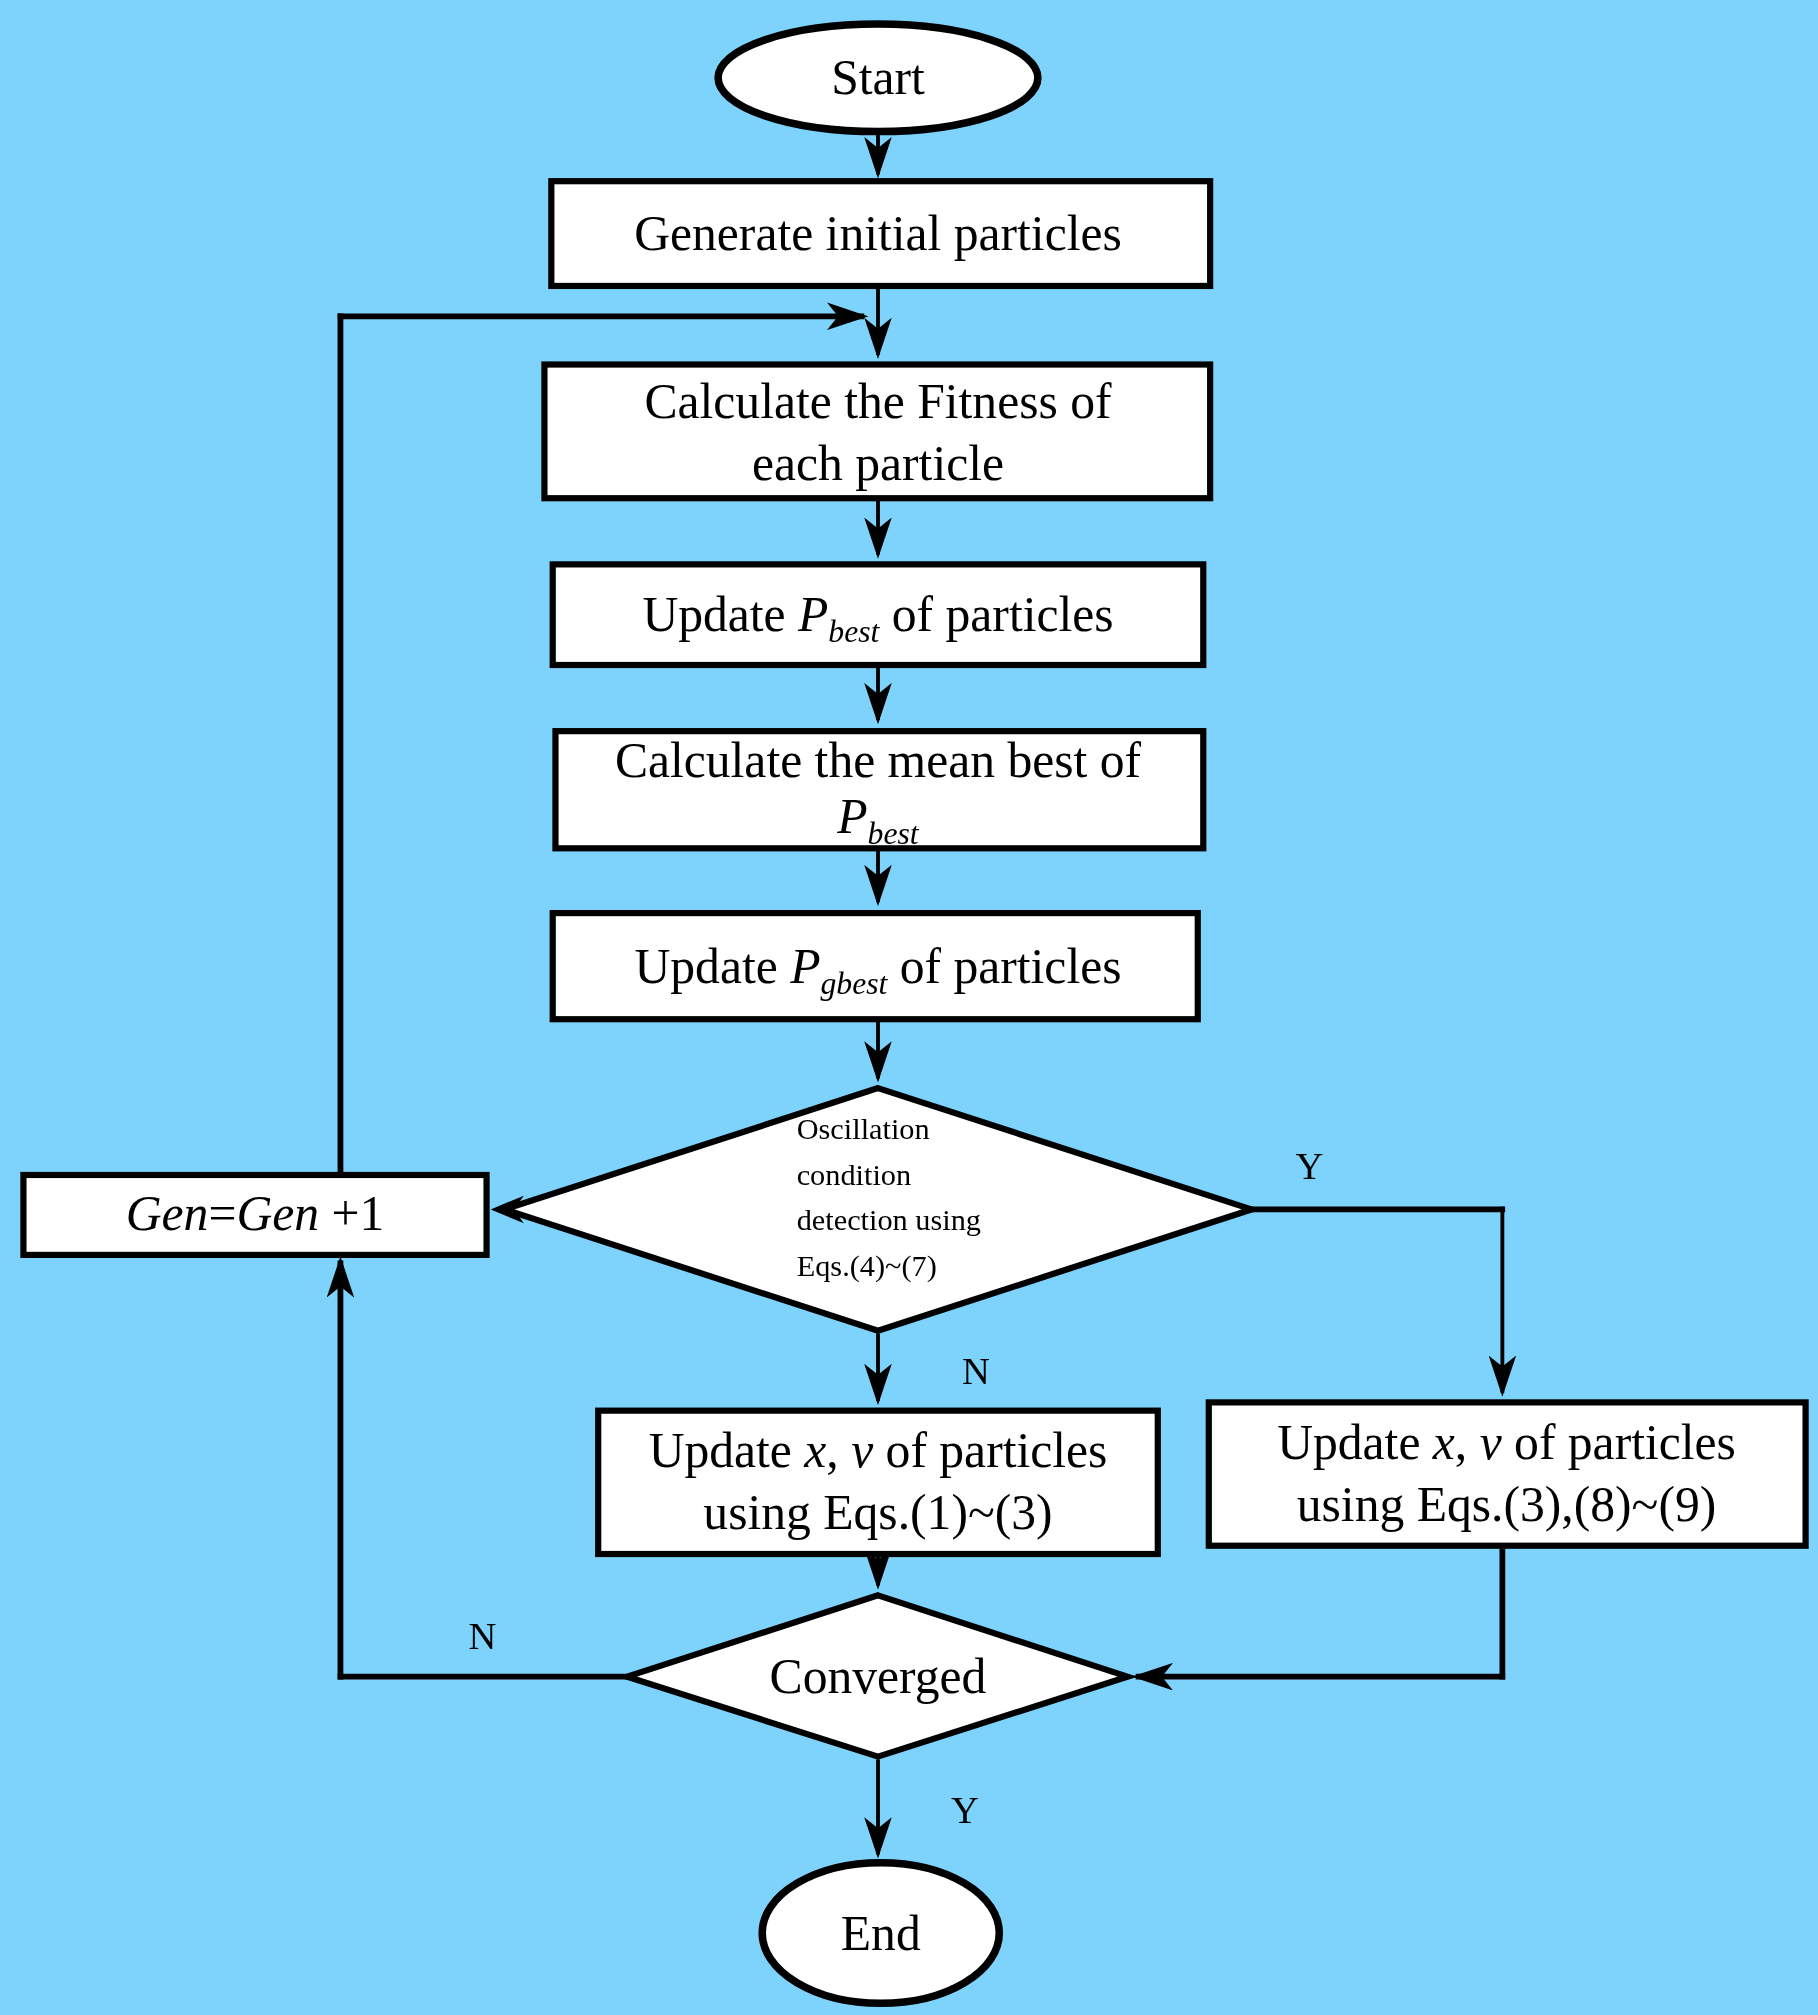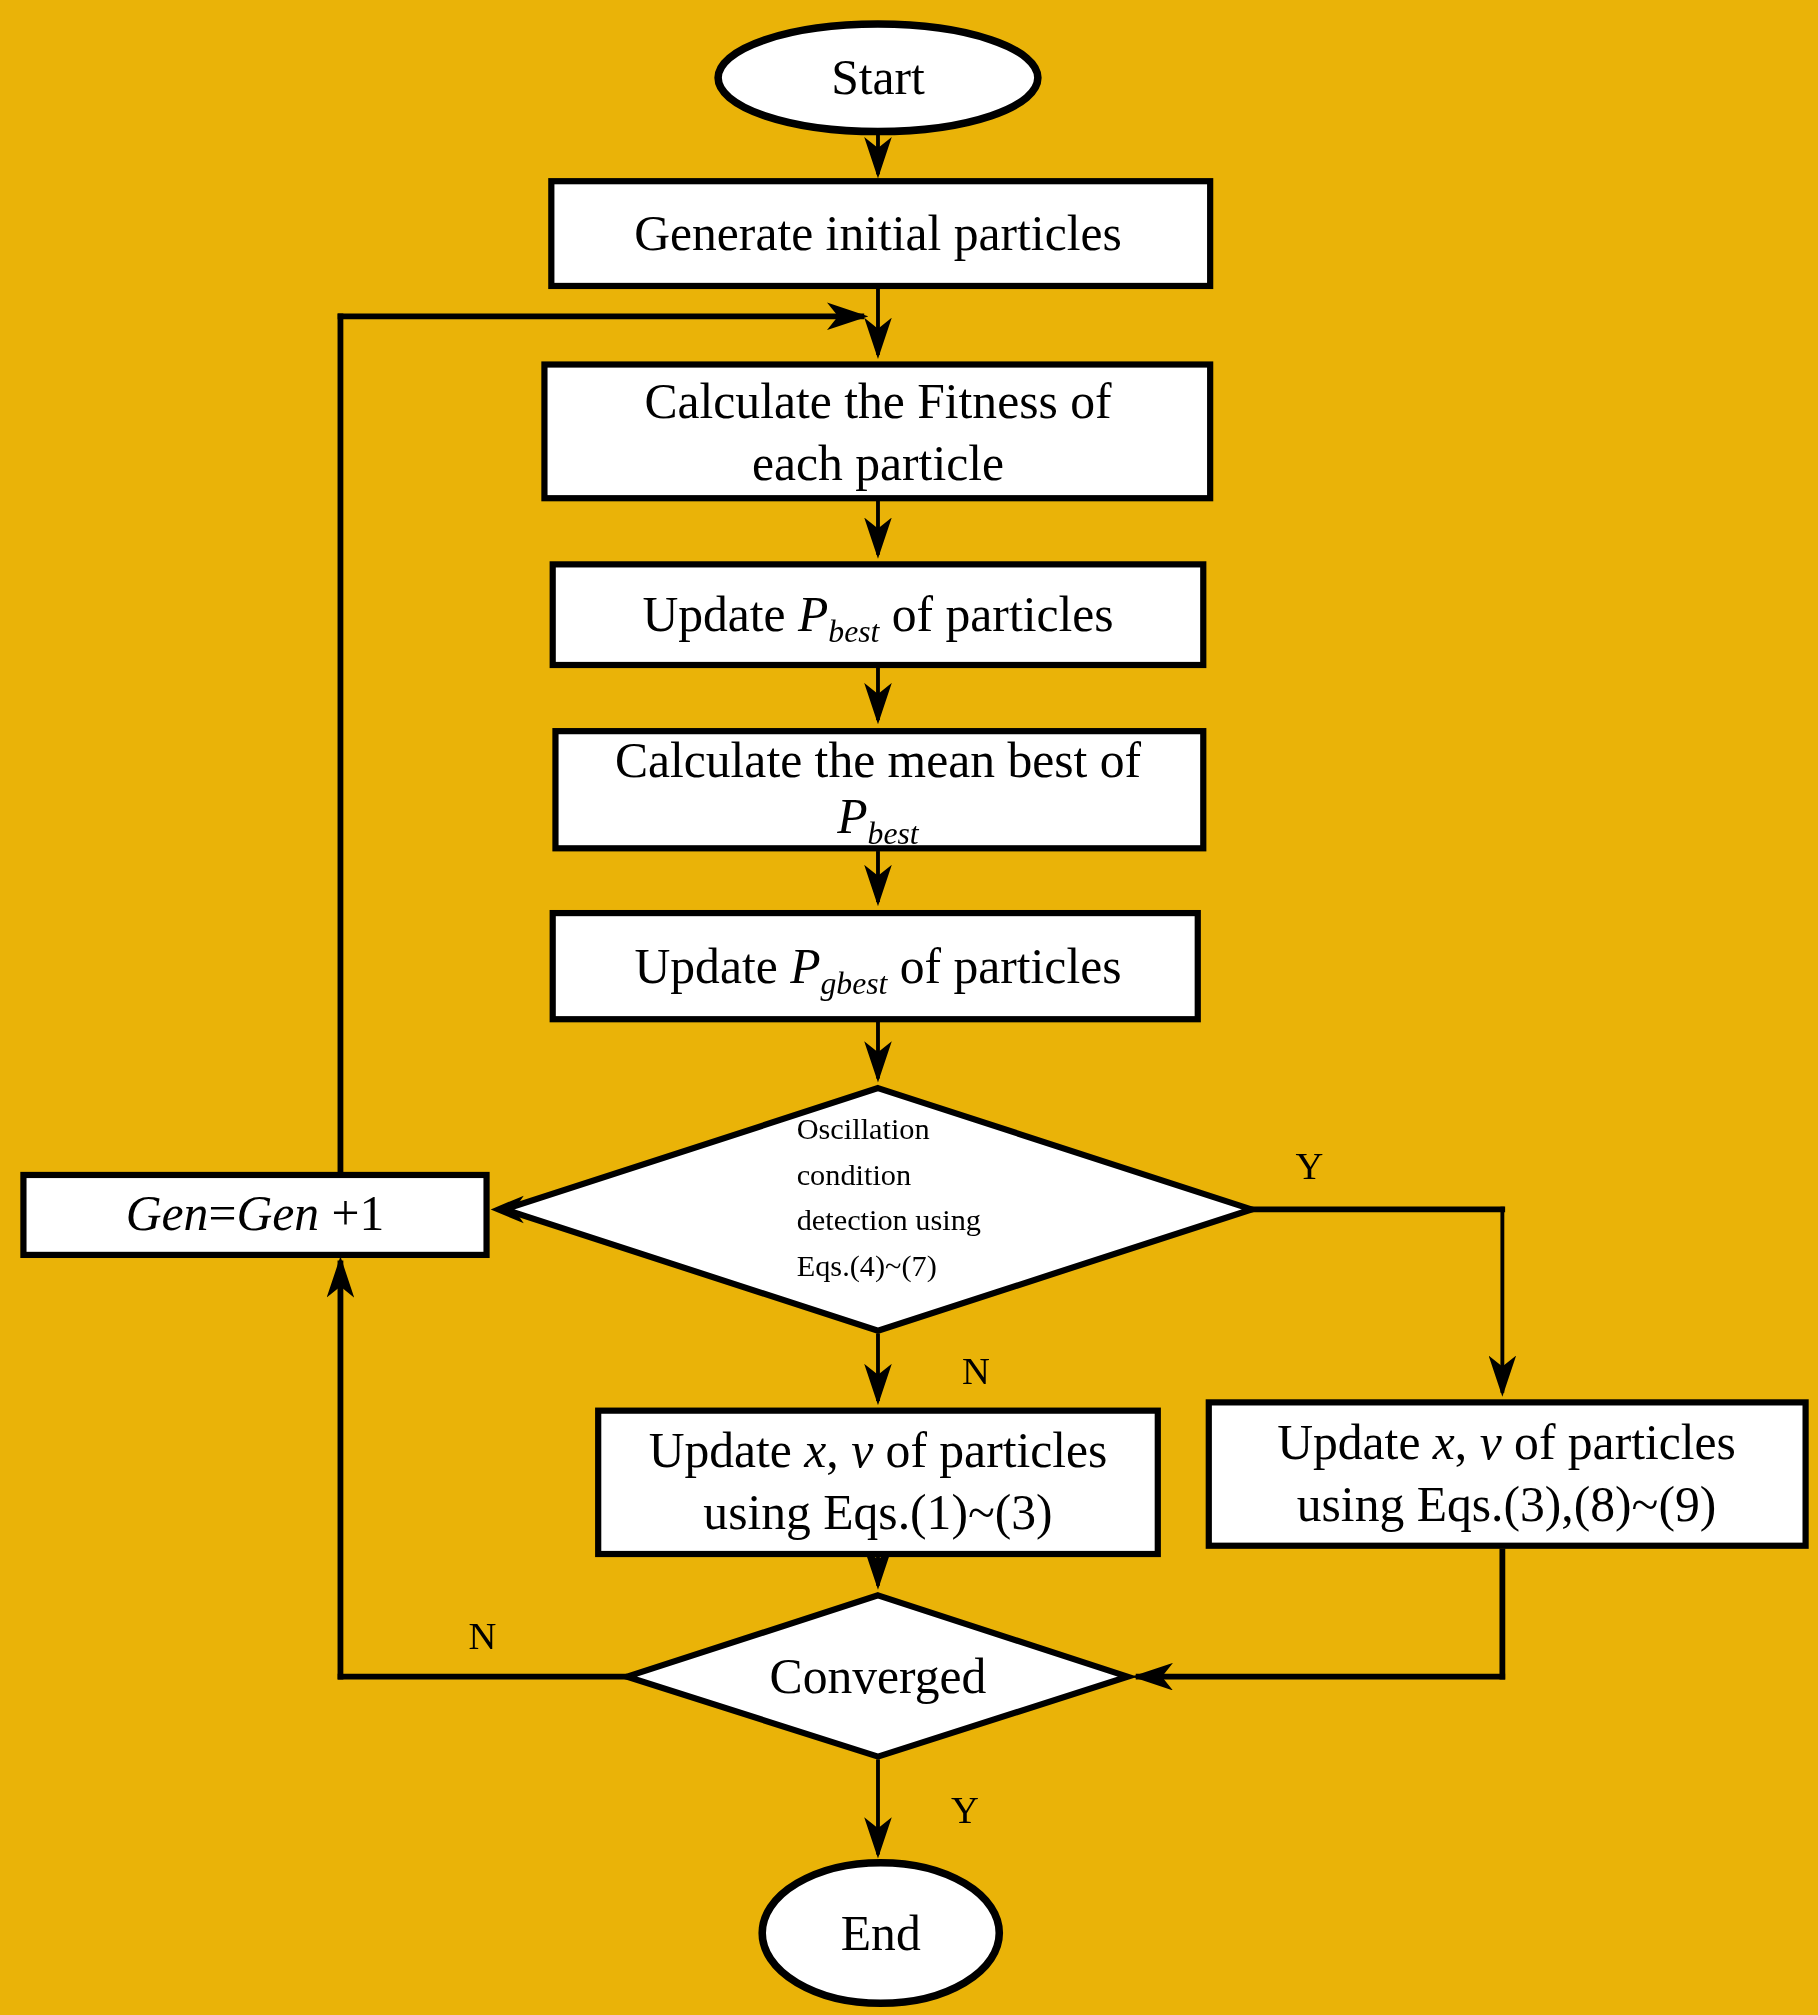--- a/index.html
+++ b/index.html
@@ -1,16 +1,16 @@
 <!DOCTYPE html>
 <html style="font-size:11px"><head>
 <meta charset="utf-8">
 <style>
   html, body { margin: 0; padding: 0; background: #ffffff; }
-  .stage { width: 1818px; height: 2015px; background: #eab308; }
+  .stage { width: 1818px; height: 2015px; background: #7dd3fc; }
   svg { display: block; }
   .shape { fill: #ffffff; stroke: #000000; stroke-width: 4.5px; }
   .ell   { fill: #ffffff; stroke: #000000; stroke-width: 5.5px; }
   .edge  { stroke: #000000; fill: none; }
   .w-thick { stroke-width: 4.2px; }
   .w-thin  { stroke-width: 2.8px; }
   .ah { fill: #000000; stroke: none; }
   text {
     font-family: "Liberation Serif", "DejaVu Serif", serif;
     fill: #000000;

